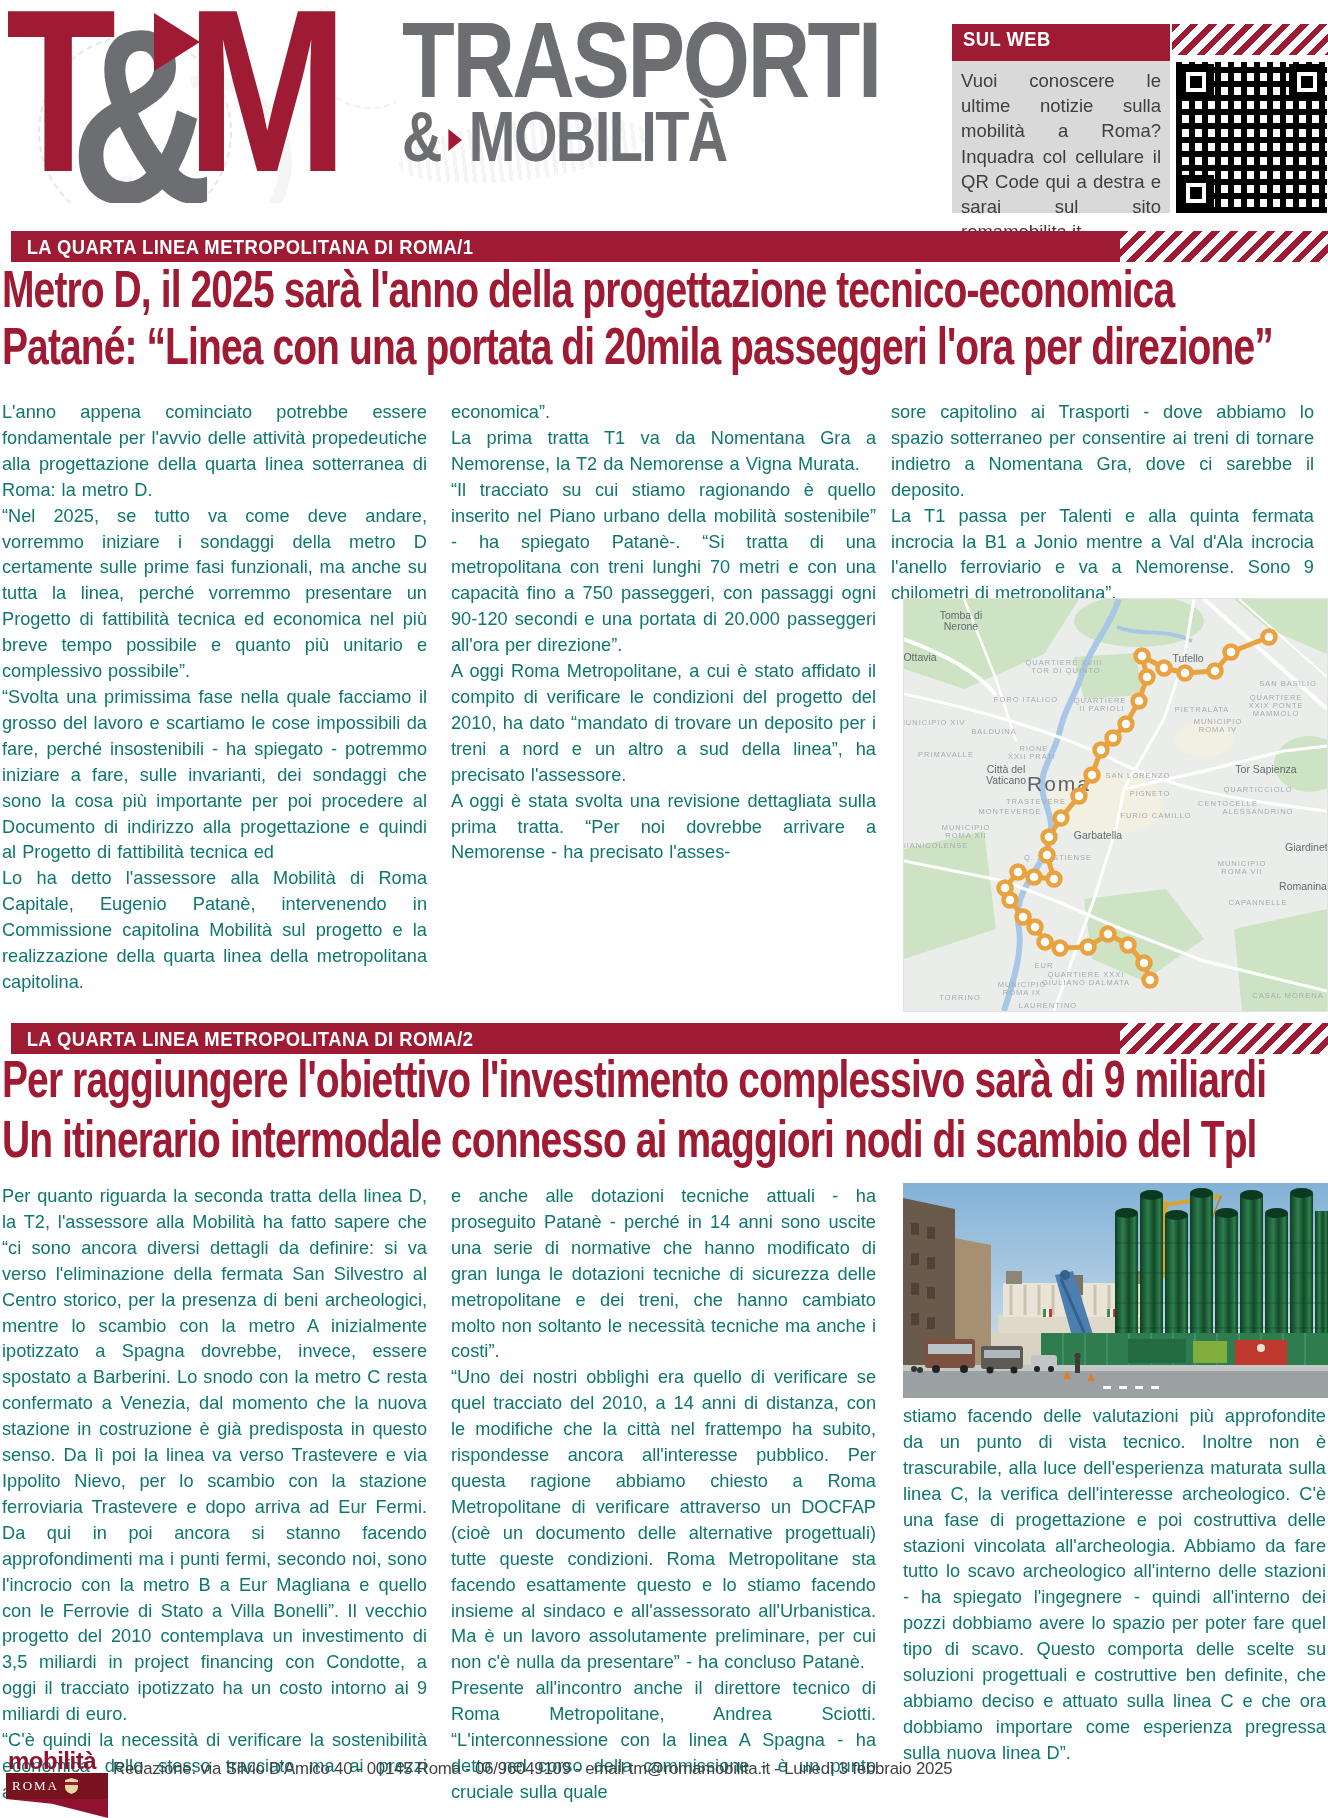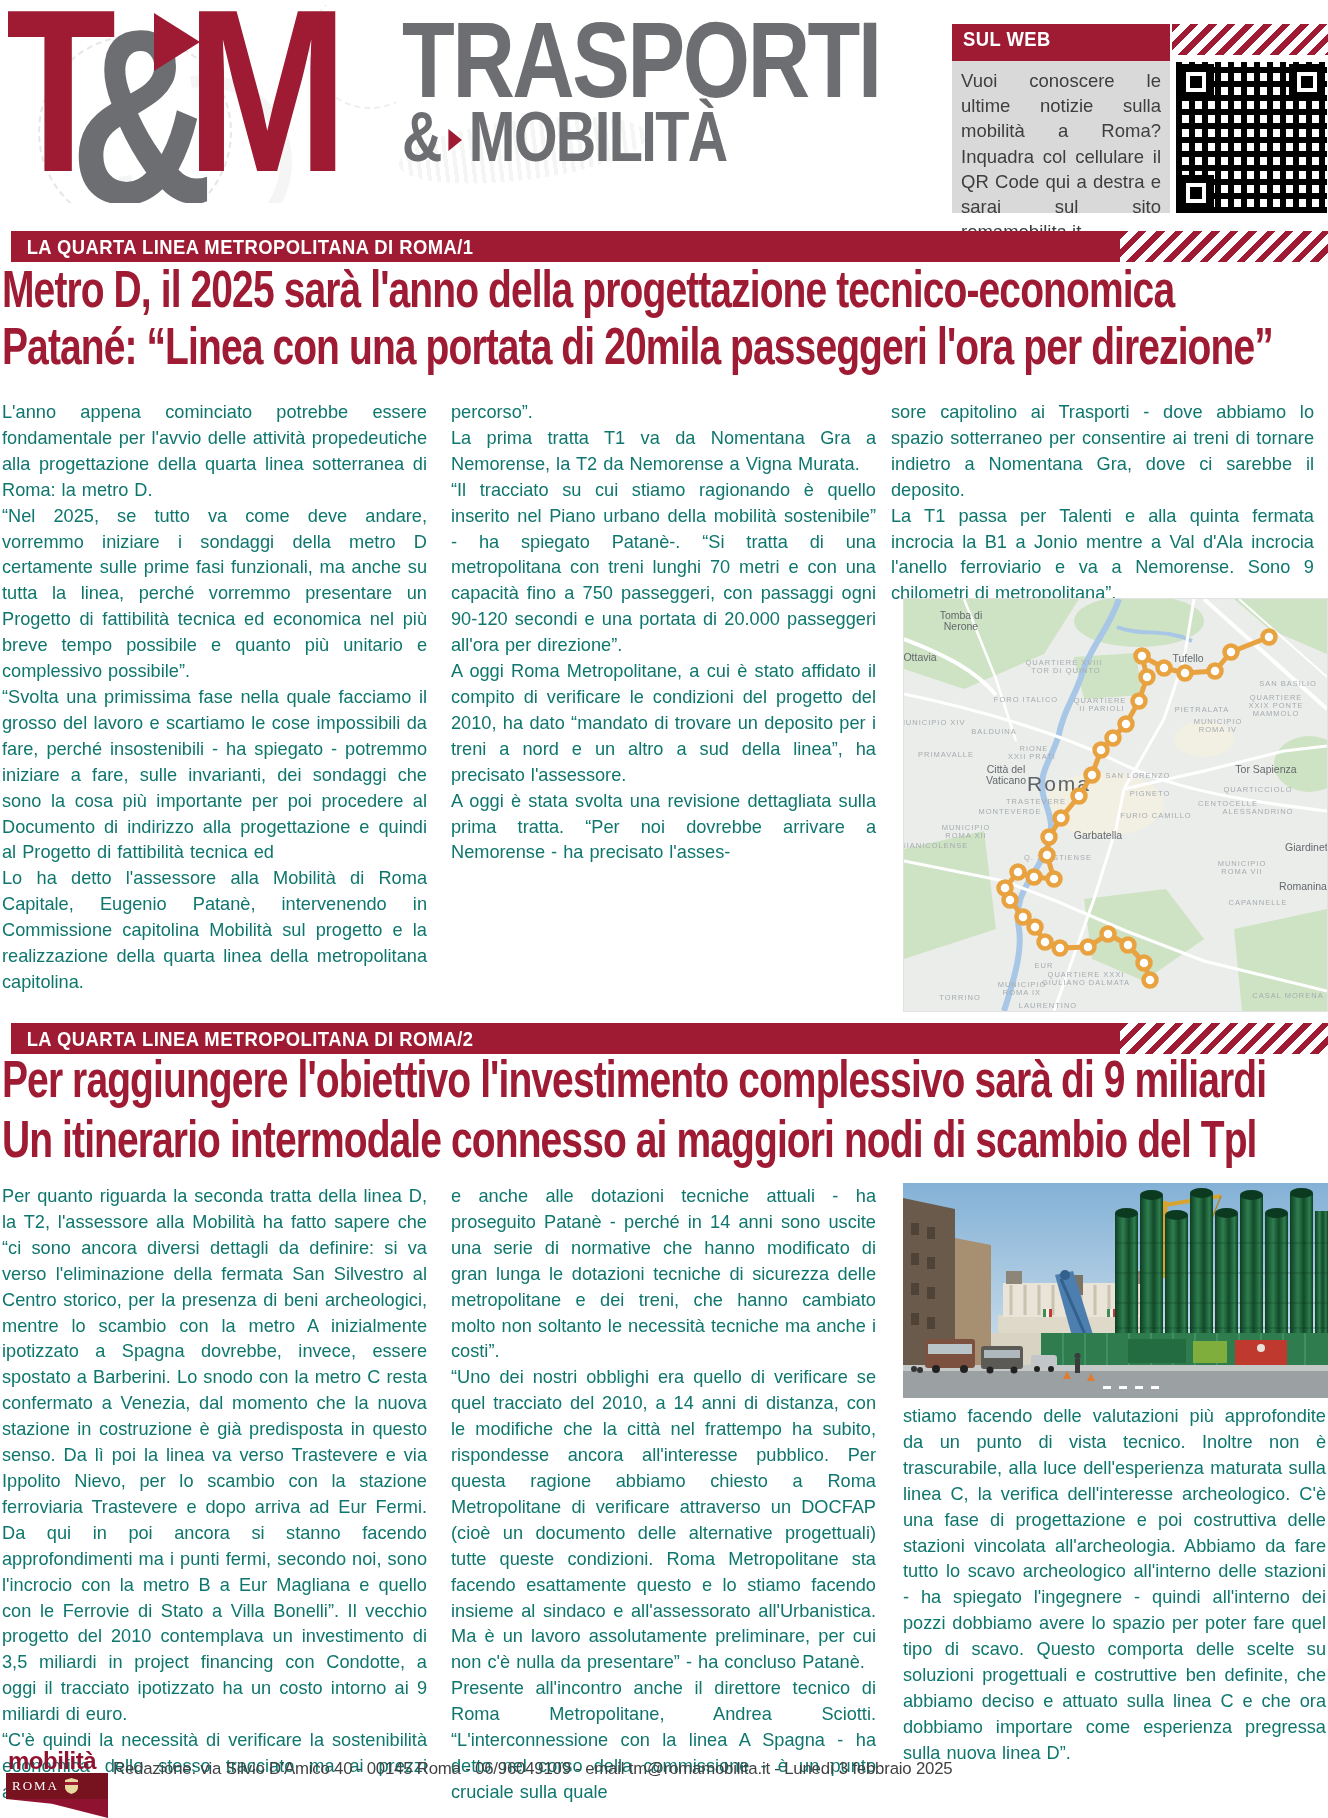--- a/index.html
+++ b/index.html
@@ -128,21 +128,21 @@
   <span>Patané: “Linea con una portata di 20mila passeggeri l'ora per direzione”</span>
 </div>
 
 <div class="col s1 c1">
   <p>L'anno appena cominciato potrebbe essere fondamentale per l'avvio delle attività propedeutiche alla progettazione della quarta linea sotterranea di Roma: la metro D.</p>
   <p>“Nel 2025, se tutto va come deve andare, vorremmo iniziare i sondaggi della metro D certamente sulle prime fasi funzionali, ma anche su tutta la linea, perché vorremmo presentare un Progetto di fattibilità tecnica ed economica nel più breve tempo possibile e quanto più unitario e complessivo possibile”.</p>
   <p>“Svolta una primissima fase nella quale facciamo il grosso del lavoro e scartiamo le cose impossibili da fare, perché insostenibili - ha spiegato - potremmo iniziare a fare, sulle invarianti, dei sondaggi che sono la cosa più importante per poi procedere al Documento di indirizzo alla progettazione e quindi al Progetto di fattibilità tecnica ed</p>
   <p>Lo ha detto l'assessore alla Mobilità di Roma Capitale, Eugenio Patanè, intervenendo in Commissione capitolina Mobilità sul progetto e la realizzazione della quarta linea della metropolitana capitolina.</p>
 </div>
 <div class="col s1 c2">
-  <p>percorso”.</p>
+  <p>economica”.</p>
   <p>La prima tratta T1 va da Nomentana Gra a Nemorense, la T2 da Nemorense a Vigna Murata.</p>
   <p>“Il tracciato su cui stiamo ragionando è quello inserito nel Piano urbano della mobilità sostenibile” - ha spiegato Patanè-. “Si tratta di una metropolitana con treni lunghi 70 metri e con una capacità fino a 750 passeggeri, con passaggi ogni 90-120 secondi e una portata di 20.000 passeggeri all'ora per direzione”.</p>
   <p>A oggi Roma Metropolitane, a cui è stato affidato il compito di verificare le condizioni del progetto del 2010, ha dato “mandato di trovare un deposito per i treni a nord e un altro a sud della linea”, ha precisato l'assessore.</p>
   <p>A oggi è stata svolta una revisione dettagliata sulla prima tratta. “Per noi dovrebbe arrivare a Nemorense - ha precisato l'asses-</p>
 </div>
 <div class="col s1 c3">
   <p>sore capitolino ai Trasporti - dove abbiamo lo spazio sotterraneo per consentire ai treni di tornare indietro a Nomentana Gra, dove ci sarebbe il deposito.</p>
   <p>La T1 passa per Talenti e alla quinta fermata incrocia la B1 a Jonio mentre a Val d'Ala incrocia l'anello ferroviario e va a Nemorense. Sono 9 chilometri di metropolitana”.</p>
 </div>
 

